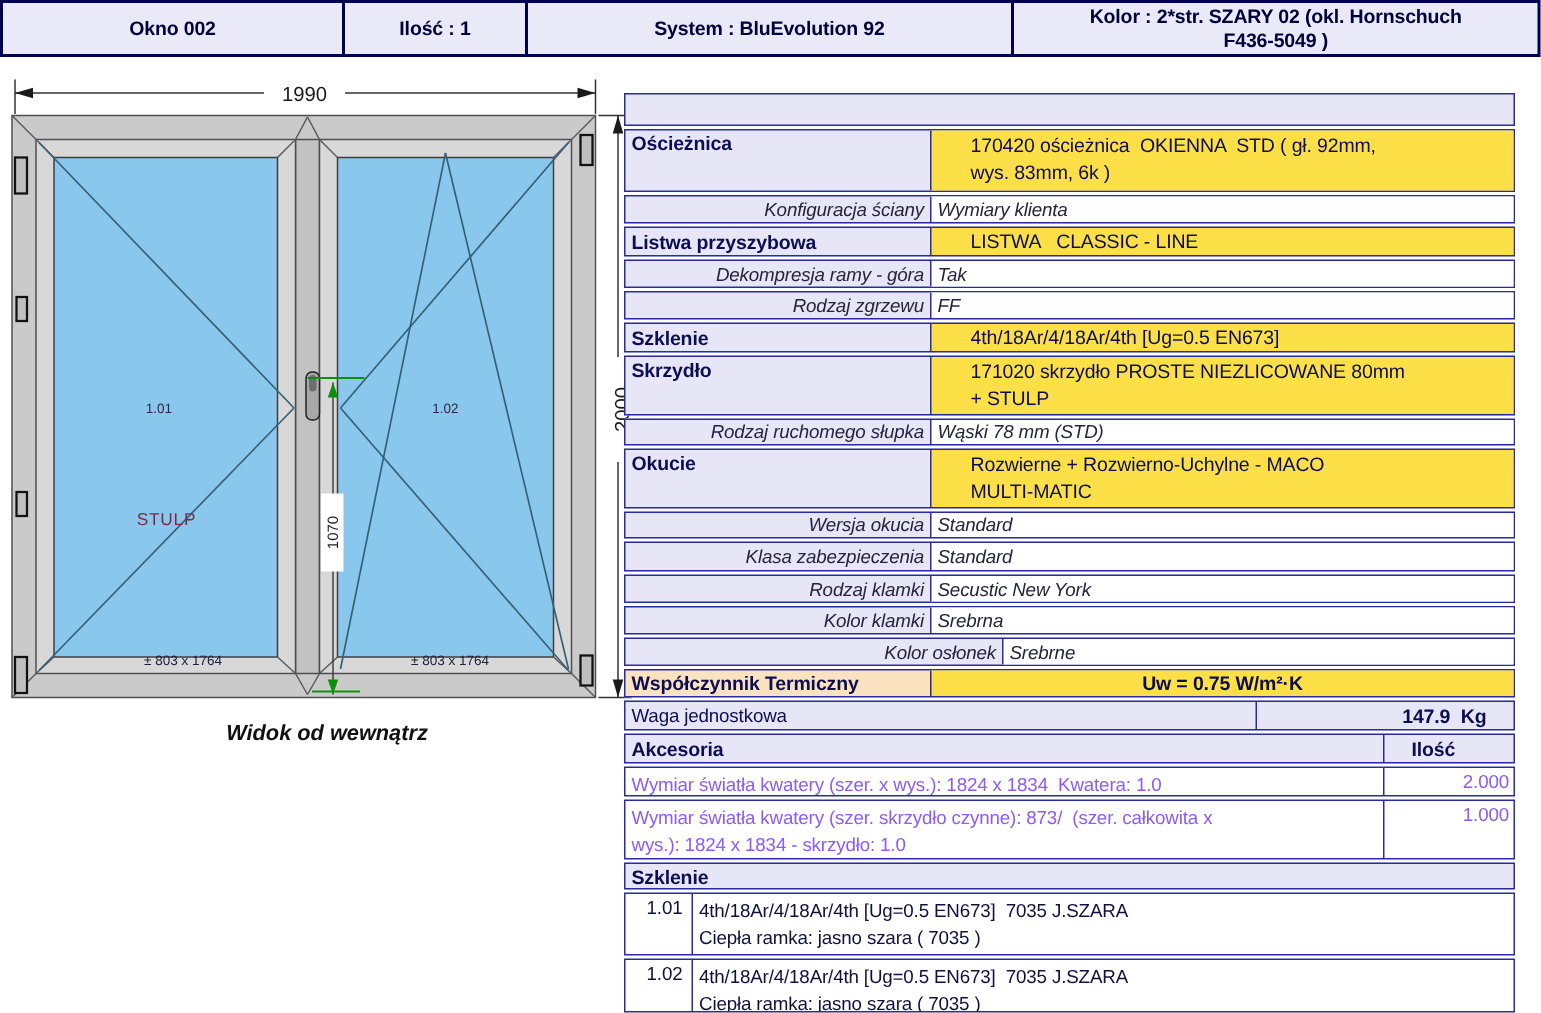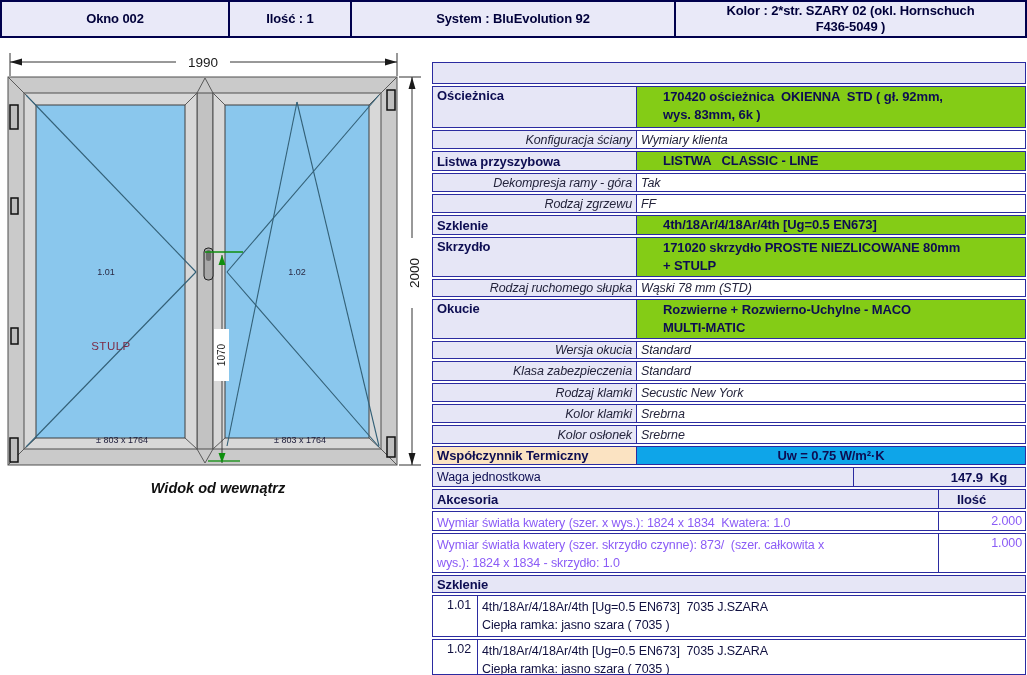--- a/index.html
+++ b/index.html
@@ -24,39 +24,39 @@
   .hc1{flex:0 0 226px;}
   .hc2{flex:0 0 122px;}
   .hc3{flex:0 0 324px;}
   .hc4{flex:1;}
 
   
   .drawing{position:absolute;left:0;top:42px;}
 
   
   .spec{
-    position:absolute;left:432px;top:62px;width:594px;
+    position:absolute;left:416px;top:62px;width:594px;
     display:flex;flex-direction:column;gap:2px;
   }
   .trow{
     box-sizing:border-box;display:flex;border:1px solid #2b2ba0;
     background:#e6e6f6;color:#0d0d52;font-size:12.5px;letter-spacing:-0.1px;
   }
   .cell{box-sizing:border-box;padding:1px 4px;overflow:hidden;}
   .single .cell{display:flex;align-items:center;}
   .lbl{flex:0 0 203px;}
   .val{flex:1;border-left:1px solid #2b2ba0;background:#ffffff;white-space:pre-wrap;line-height:18px;}
   .b{font-weight:bold;}
   .b .lbl{font-weight:bold;font-size:13px;}
-  .b .val{background:#84cc16;font-weight:bold;font-size:13px;padding-left:26px;}
+  .b .val{background:#fde047;font-weight:normal;font-size:13px;padding-left:26px;}
   .it .lbl{font-style:italic;justify-content:flex-end;text-align:right;color:#24243c;}
   .it .val{font-style:italic;color:#24243c;}
   .thermal{background:#fbe3c2;}
   .thermal .lbl{font-weight:bold;font-size:13px;}
-  .thermal .val{background:#0ea5e9;font-weight:bold;font-size:13px;justify-content:center;text-align:right;}
+  .thermal .val{background:#fde047;font-weight:bold;font-size:13px;justify-content:center;text-align:right;}
   .weight .wl{flex:0 0 420px;}
   .weight .wv{flex:1;border-left:1px solid #2b2ba0;font-weight:bold;font-size:13px;justify-content:flex-end;text-align:right;padding-right:18px;white-space:pre-wrap;}
   .acchdr .al{flex:0 0 505px;font-weight:bold;font-size:13px;}
   .acchdr .aq{flex:1;border-left:1px solid #2b2ba0;font-weight:bold;font-size:13px;padding-left:18px;}
   .accitem{background:#ffffff;color:#8b5cf6;}
   .accitem .at{flex:0 0 505px;white-space:pre-wrap;line-height:18px;padding-top:2px;}
   .accitem .aq2{flex:1;border-left:1px solid #2b2ba0;text-align:right;justify-content:flex-end;align-items:flex-start;display:flex;padding-right:3px;padding-top:2px;}
   .glzhdr .gl{flex:1;font-weight:bold;font-size:13px;}
   .glzitem{background:#ffffff;color:#101040;}
   .glzitem .gn{flex:0 0 44px;text-align:right;justify-content:flex-end;display:flex;align-items:flex-start;padding-right:6px;padding-top:2px;}
@@ -230,21 +230,21 @@
     <div class="trow it single" style="height:19px;">
       <div class="cell lbl">Rodzaj klamki</div>
       <div class="cell val">Secustic New York</div>
     </div>
 
     <div class="trow it single" style="height:19px;">
       <div class="cell lbl">Kolor klamki</div>
       <div class="cell val">Srebrna</div>
     </div>
 
-    <div class="trow it single" style="height:19px;">
+    <div class="trow it single" style="height:19px;padding-left:48px;">
       <div class="cell lbl">Kolor osłonek</div>
       <div class="cell val">Srebrne</div>
     </div>
 
     <div class="trow thermal single" style="height:19px;">
       <div class="cell lbl">Współczynnik Termiczny</div>
       <div class="cell val">Uw = 0.75 W/m²·K</div>
     </div>
 
     <div class="trow weight single" style="height:20px;">

